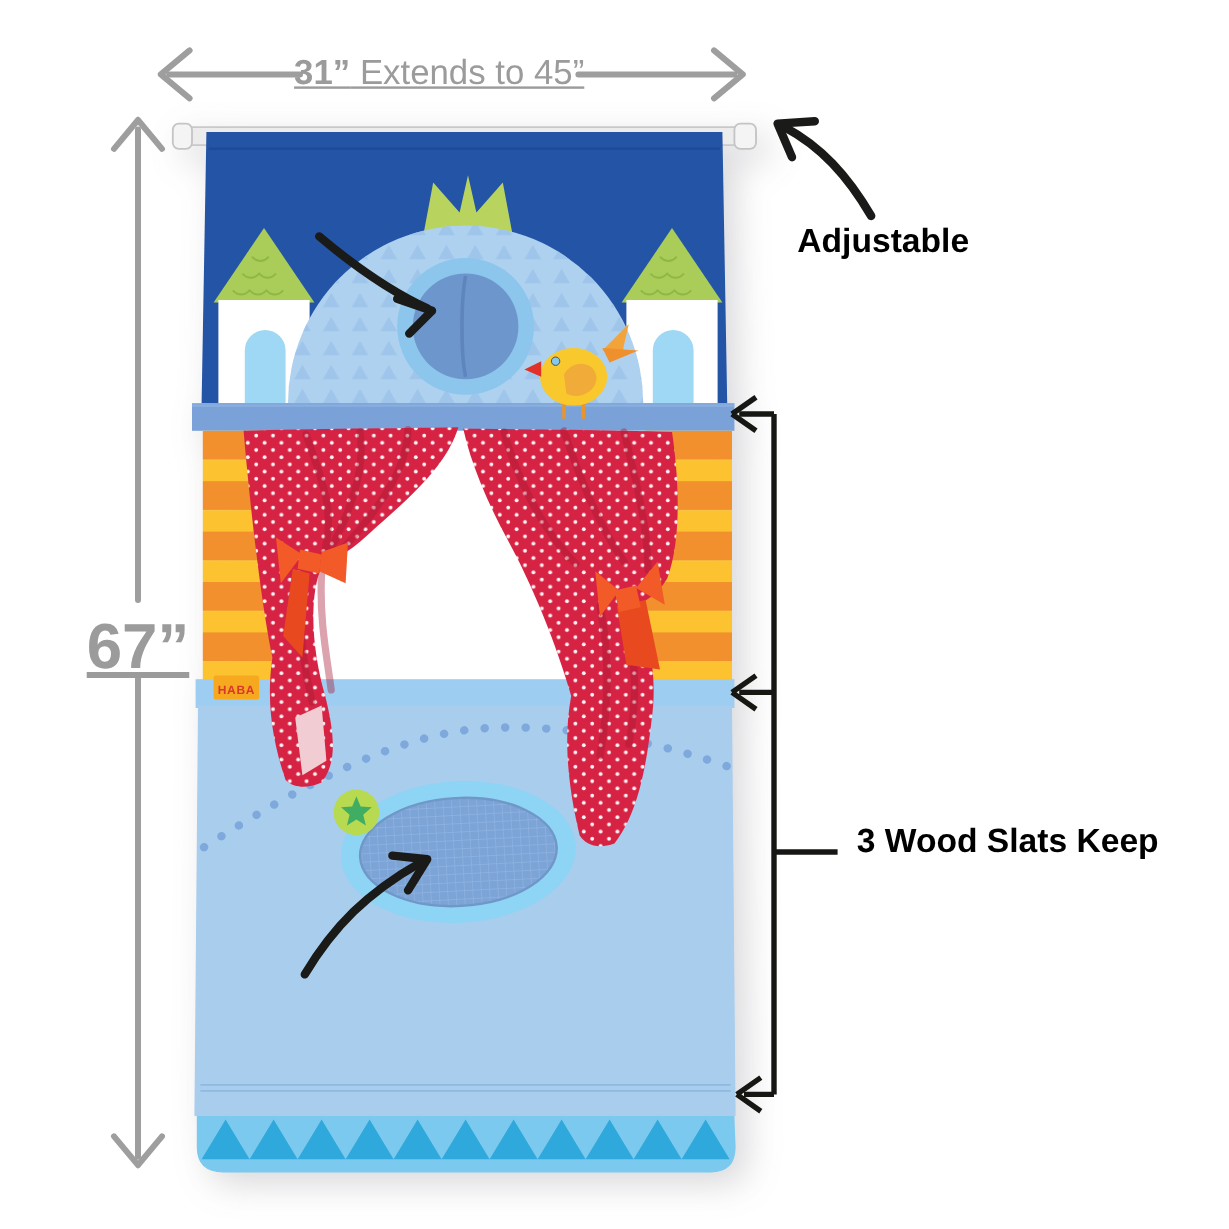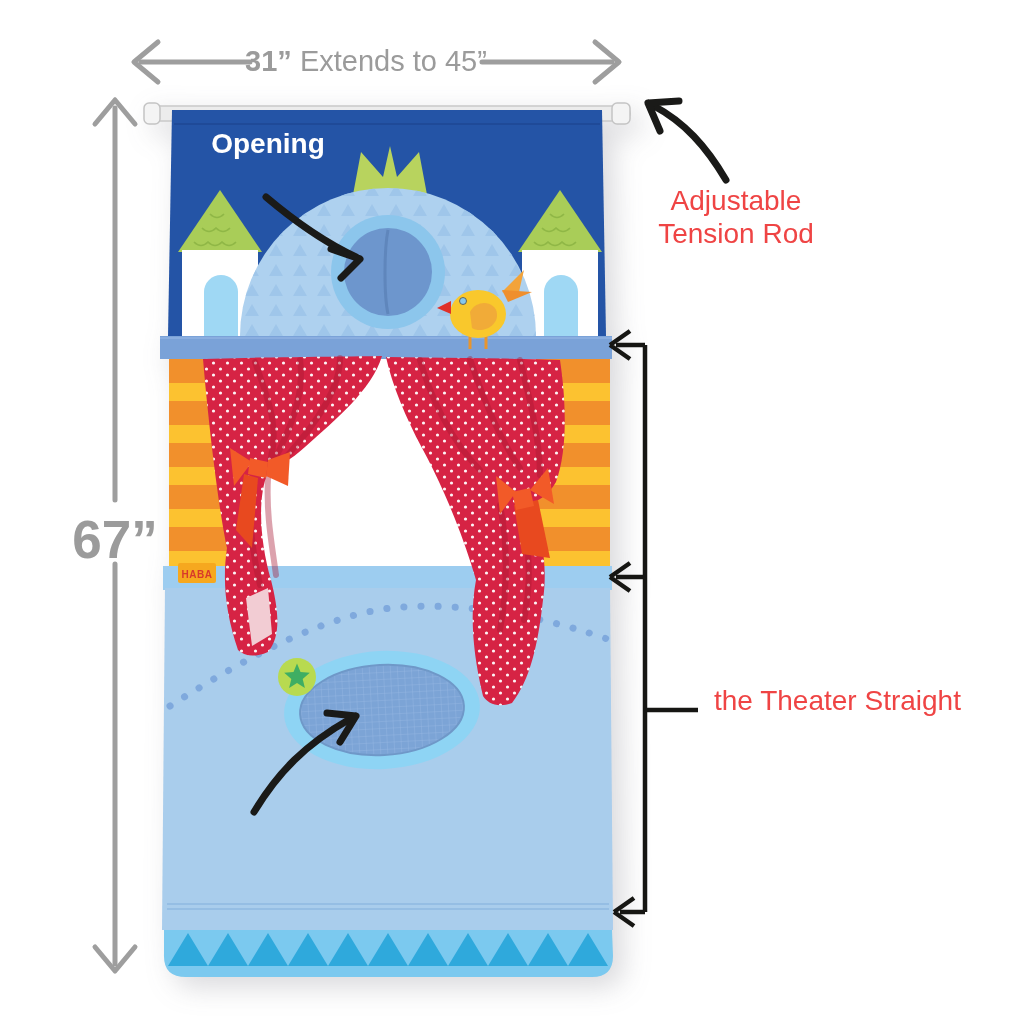--- a/index.html
+++ b/index.html
@@ -3,22 +3,22 @@
 <meta charset="utf-8">
 <style>
   html,body{margin:0;padding:0;}
   body{
     width:1024px;height:1024px;position:relative;background:#ffffff;
     font-family:"Liberation Sans",sans-serif;overflow:hidden;
   }
   #scene{position:absolute;left:0;top:0;width:1024px;height:1024px;}
   .theater{filter:drop-shadow(10px 10px 14px rgba(80,80,95,0.22));}
   .label{position:absolute;line-height:1.2;}
-  .dim{color:#9b9b9b;}
-  .blk{color:#ef4444;font-weight:400;}
+  .dim{color:#9b9b9b;text-decoration:underline;}
+  .blk{color:#000000;font-weight:700;}
   .ctr{text-align:center;}
   #top-dim{left:240px;top:44px;width:252px;font-size:29px;}
   #top-dim .b{font-weight:700;}
   #height-dim{left:72px;top:508px;width:86px;font-size:53px;font-weight:700;}
   #porthole-label{left:178px;top:127px;width:180px;font-size:28px;color:#ffffff;font-weight:600;}
   #tension-label{left:638px;top:184px;width:196px;font-size:28px;line-height:1.18;}
   #slats-label{left:714px;top:684px;width:280px;font-size:28px;line-height:1.18;text-align:left;}
   #pocket-label{left:173px;top:792px;width:192px;font-size:28px;}
 </style>
 </head>
@@ -182,26 +182,24 @@
     <path d="M614 912 L634 898 M614 912 L634 926"></path>
     <path d="M645 710 H698"></path>
   </g>
 </svg>
 
 <div id="top-dim" class="label dim ctr"><span class="b">31”</span><span> Extends to 45”</span></div>
 
 <div id="height-dim" class="label dim ctr">67”</div>
 
 <div id="porthole-label" class="label ctr">
-  <div>Opening</div>
 </div>
 
 <div id="tension-label" class="label blk ctr">
   <div>Adjustable</div>
-  <div>Tension Rod</div>
 </div>
 
 <div id="slats-label" class="label blk">
-  <div>the Theater Straight</div>
+  <div>3 Wood Slats Keep</div>
 </div>
 
 <div id="pocket-label" class="label blk ctr">
 </div>
 
 </body></html>

